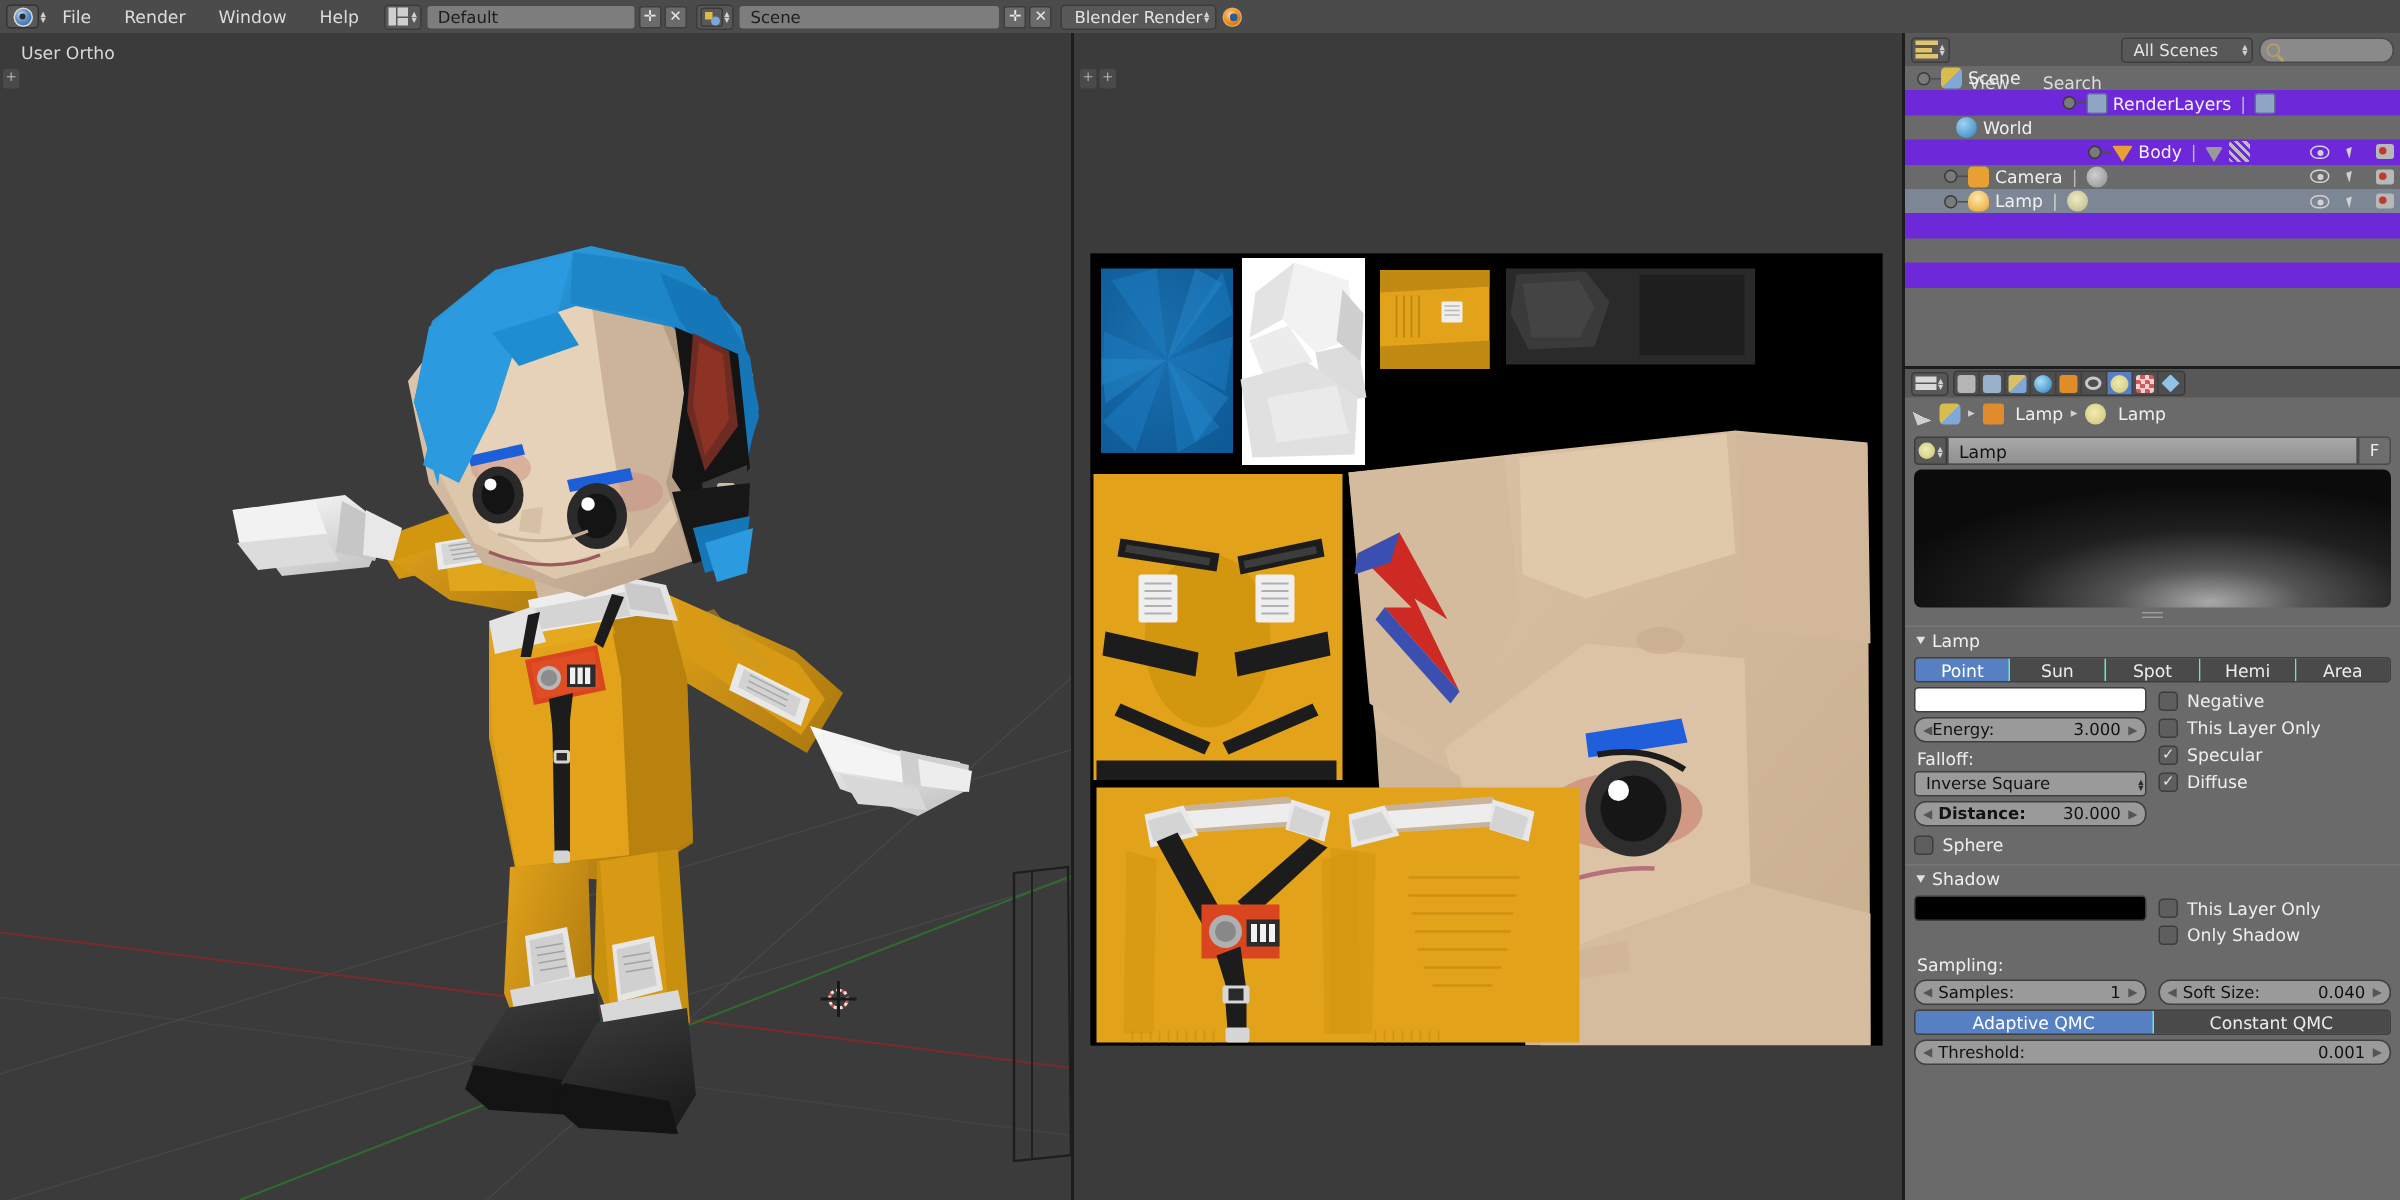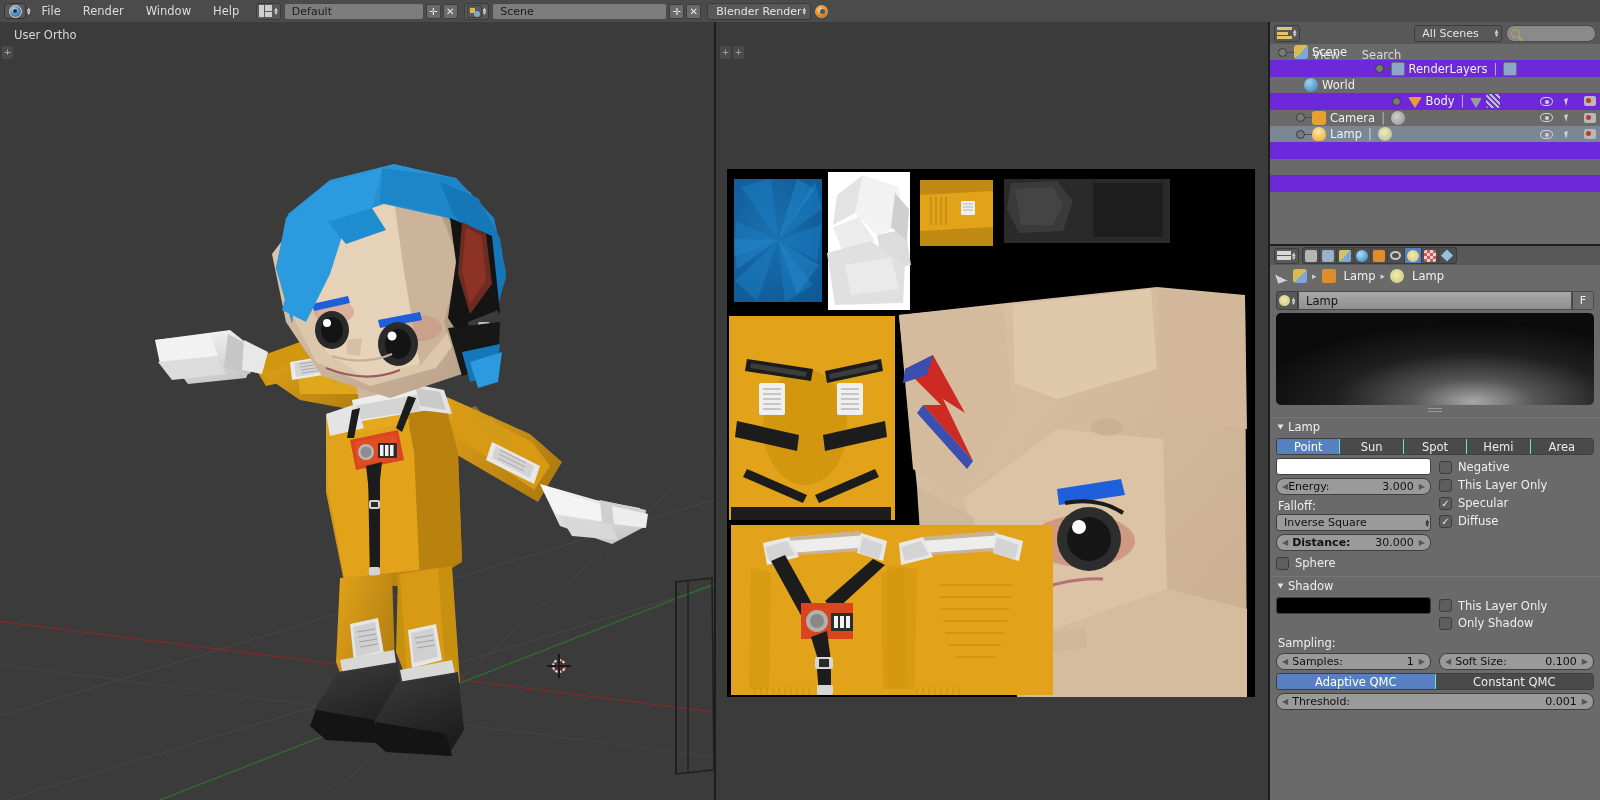--- a/index.html
+++ b/index.html
@@ -884,21 +884,21 @@
           <span class="nav">◀</span>
           <span class="lbl" style="margin-right:auto;margin-left:4px;">Samples:</span>
           <span>1</span>
           <span class="nav" style="margin-left:5px;">▶</span>
         </div>
       </div>
       <div class="col">
         <div class="numfield">
           <span class="nav">◀</span>
           <span class="lbl" style="margin-right:auto;margin-left:4px;">Soft Size:</span>
-          <span>0.100</span>
+          <span>0.040</span>
           <span class="nav" style="margin-left:5px;">▶</span>
         </div>
       </div>
     </div>
 
     <div class="seg">
       <div class="on">Adaptive QMC</div>
       <div>Constant QMC</div>
     </div>
 

